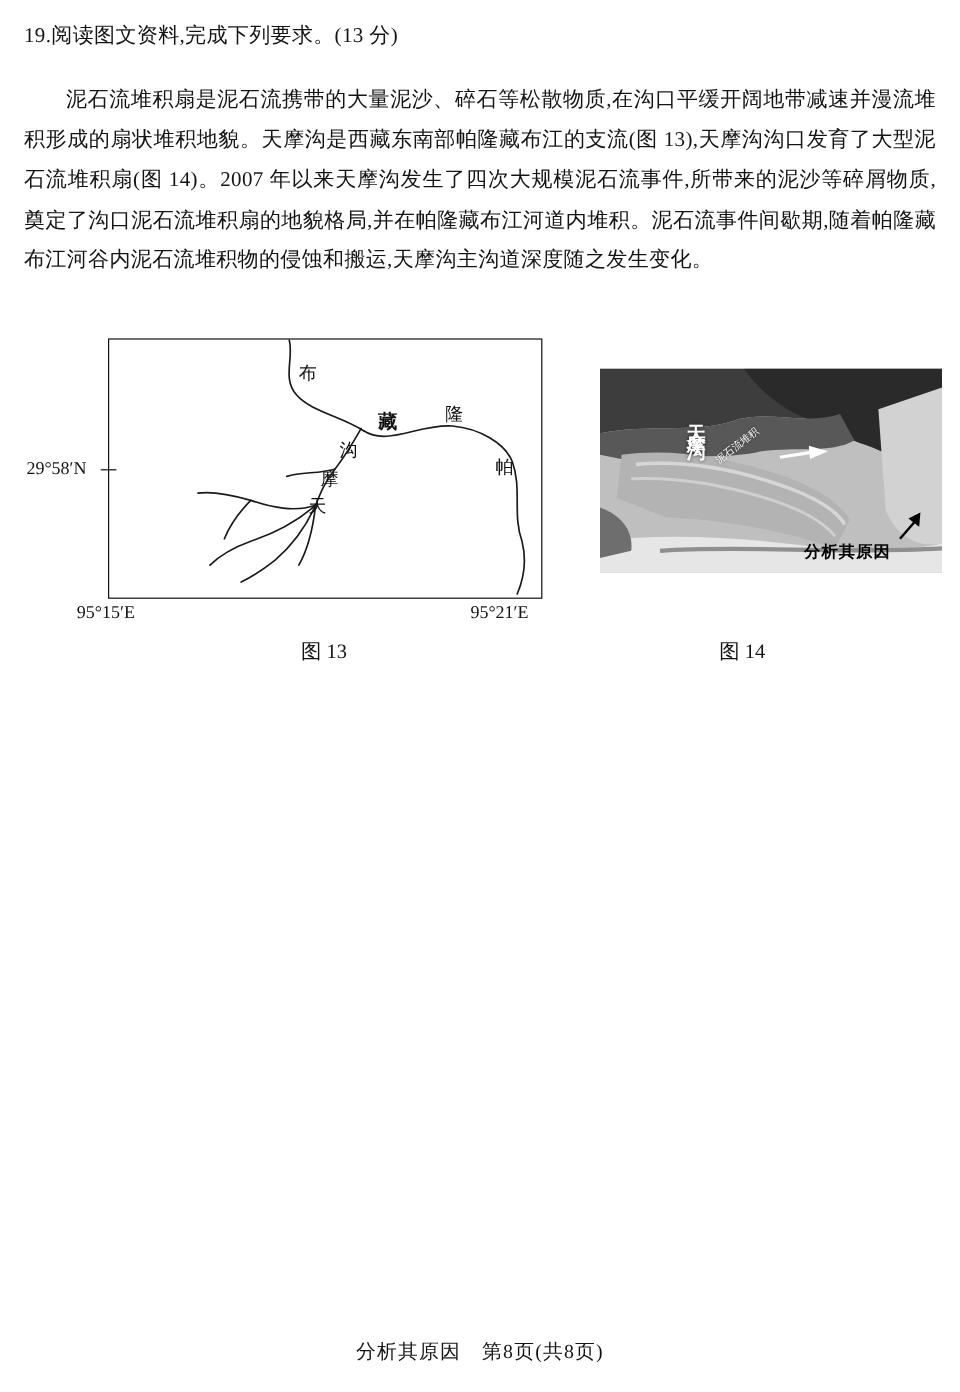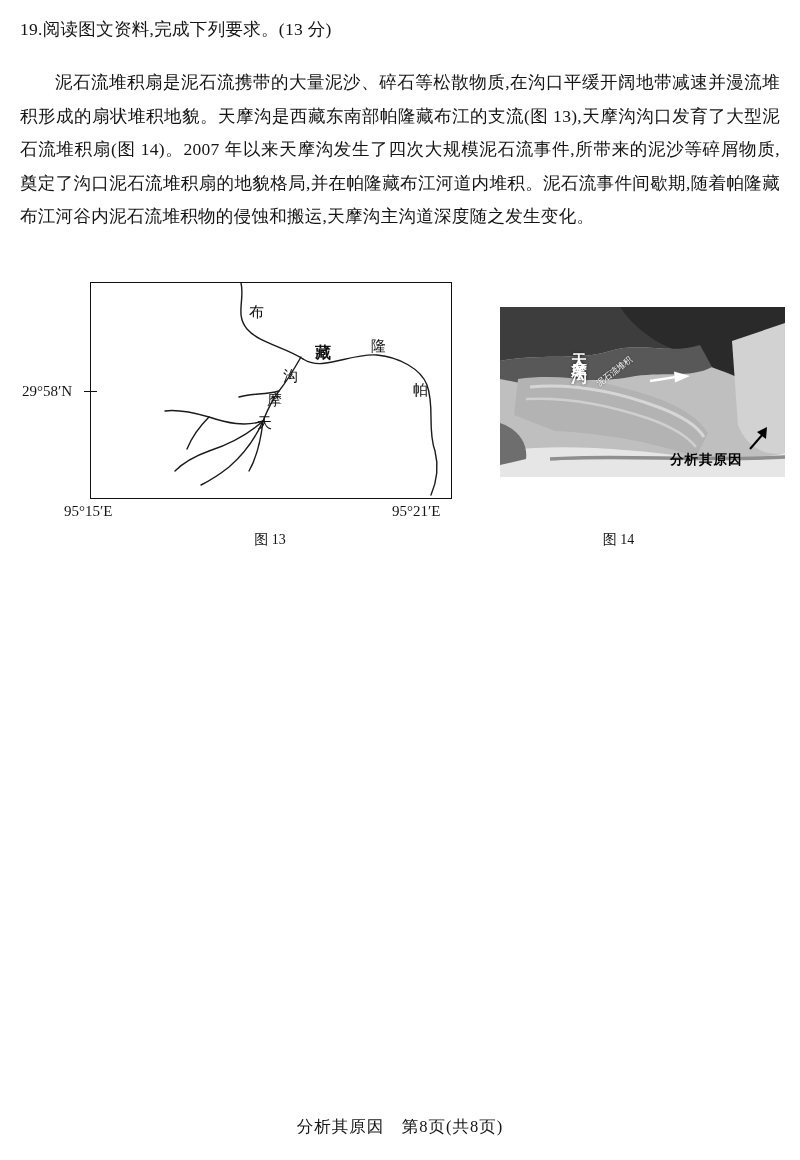--- a/index.html
+++ b/index.html
@@ -34,21 +34,21 @@
 
   .lat-label {
     position:absolute; left:2px; top:101px; width:60px; 
     font-size:15px;
   }
   .lat-tick { position:absolute; left:64px; top:109px; width:13px; height:0; border-top:1.5px solid #111; }
   .lon-label { position:absolute; top:221px; font-size:15px; }
   .lon-left  { left:44px;text-align:center; }
   .lon-right { left:372px; }
 
-  .fig-caption { position:absolute; top:249px; text-align:center; font-size:14px; }
+  .fig-caption { position:absolute; top:249px; text-align:center; font-size:17px; }
   .cap13 { left:70px;  width:360px; }
   .cap14 { left:456px; width:285px; }
 
   
   .photo {
     position:absolute; left:480px; top:25px; width:285px; height:170px;
     overflow:hidden; background:#bfbfbf;
   }
   .photo-svg { position:absolute; left:0; top:0; width:100%; height:100%; }
   .ph-valley {

